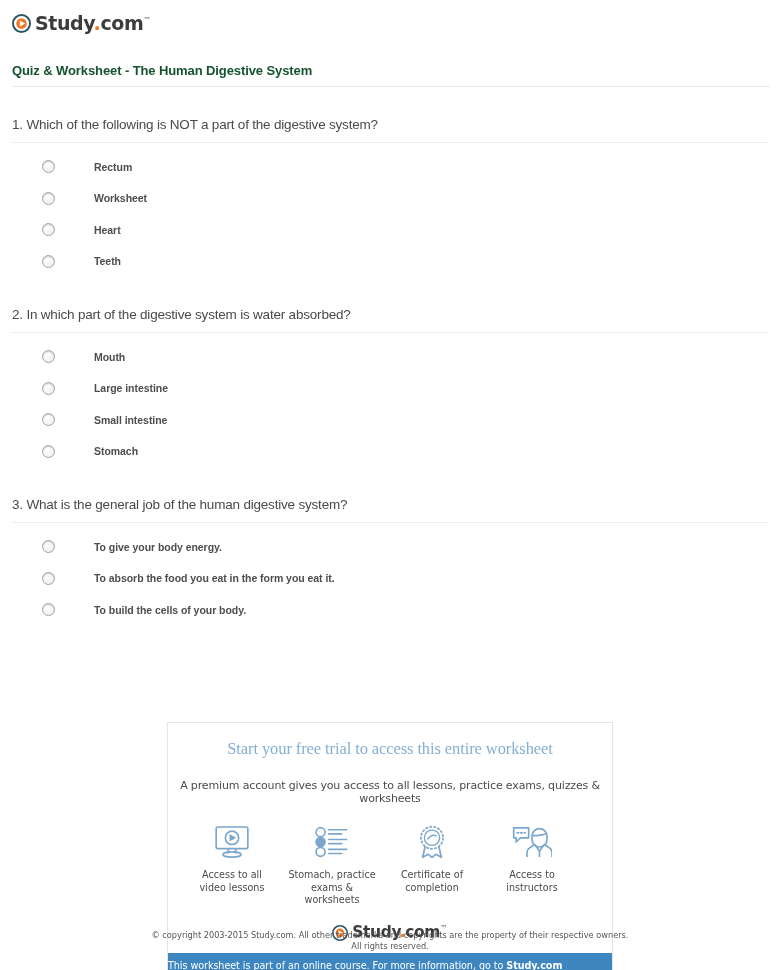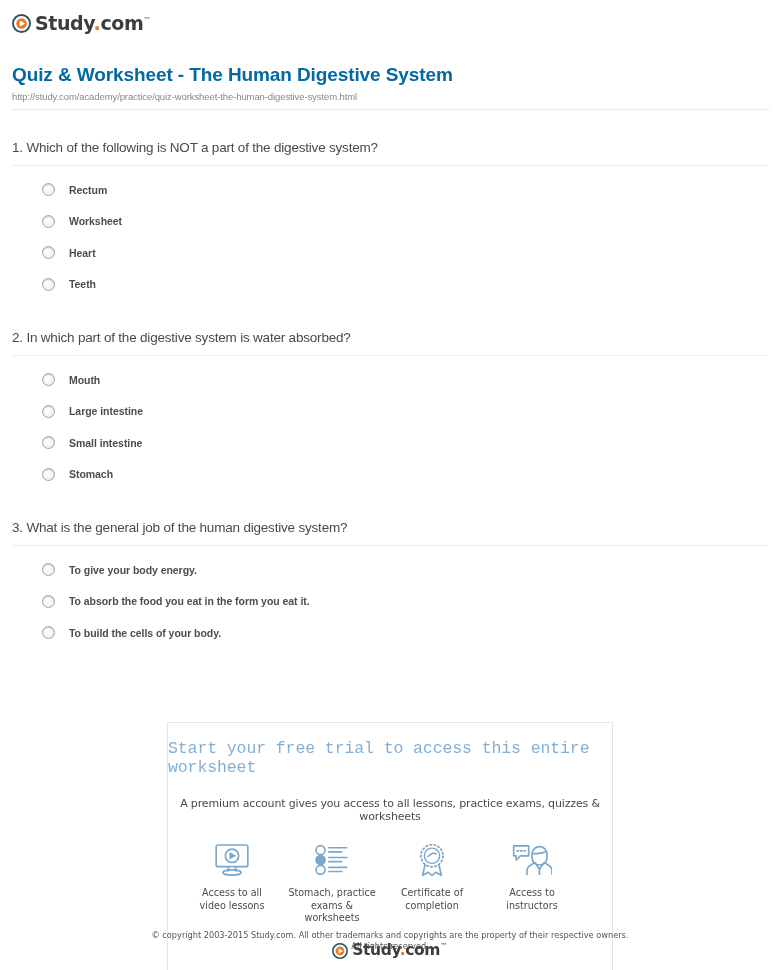--- a/index.html
+++ b/index.html
@@ -40,23 +40,23 @@
   .brand-tm {
     font-size: 8px;
     color: #6b6b6b;
     vertical-align: super;
     font-weight: 400;
   }
 
   
   .doc-title {
     font-family: "Liberation Sans", sans-serif;
-    font-size: 19px;
+    font-size: 13px;
     font-weight: bold;
-    color: #0369a1;
+    color: #14532d;
     margin: 26px 0 0 0;
     line-height: 1.15;
     letter-spacing: -0.1px;
   }
   .doc-url {
     font-family: "Liberation Sans", sans-serif;
     font-size: 9.5px;
     color: #7c8b92;
     margin-top: 5px;
     letter-spacing: -0.1px;
@@ -75,20 +75,21 @@
     padding-bottom: 10px;
     letter-spacing: -0.2px;
   }
   .rule-q { border-bottom: 1px solid #ededed; width: 756px; }
 
   .options { margin-top: 8px; padding-left: 30px; }
   .option-row {
     display: flex;
     align-items: center;
     height: 31.5px;
+    gap: 25px;
   }
   .radio {
     flex: 0 0 auto;
     width: 11px;
     height: 11px;
     border-radius: 50%;
     border: 1px solid #a3a3a3;
     background:
       radial-gradient(circle at 35% 32%, #ffffff 0%, #f4f4f4 60%, #e6e6e6 100%);
     box-shadow: inset 0 1px 1px rgba(0,0,0,0.18);
@@ -105,21 +106,22 @@
   .promo-card {
     position: absolute;
     left: 167px;
     top: 722px;
     width: 446px;
     background: #fff;
     border: 1px solid #e3e5e6;
     box-sizing: border-box;
   }
   .promo-headline {
-    font-family: Liberation Mono, monospace;
+    text-align: center;
+    font-family: Liberation Serif, serif;
     font-size: 16.5px;
     color: #84afd4;
     padding-top: 16px;
     letter-spacing: -0.1px;
   }
   .promo-sub {
     text-align: center;
     font-family: "DejaVu Sans", sans-serif;
     font-size: 11px;
     color: #4a4a4a;
@@ -188,21 +190,20 @@
   <div class="brand-logo">
     <svg class="logo-mark" width="19" height="19" viewBox="0 0 40 40">
       <circle cx="20" cy="20" r="18" fill="none" stroke="#2a5464" stroke-width="4"></circle>
       <circle cx="20" cy="20" r="11" fill="#ef7622"></circle>
       <polygon points="16.5,13.5 28,20 16.5,26.5" fill="#ffffff"></polygon>
     </svg>
     <span class="brand-text"><span>Study</span><span class="dot">.</span><span>com</span><span class="brand-tm">™</span></span>
   </div>
 
   <h1 class="doc-title">Quiz &amp; Worksheet - The Human Digestive System</h1>
-  <div class="doc-url">http://study.com/academy/practice/quiz-worksheet-the-human-digestive-system.html</div>
   <div class="rule-top"></div>
 
   <div class="question-block">
     <div class="question-text">1. Which of the following is NOT a part of the digestive system?</div>
     <div class="rule-q"></div>
     <div class="options">
       <div class="option-row">
         <span class="radio"></span>
         <span class="option-label">Rectum</span>
       </div>

